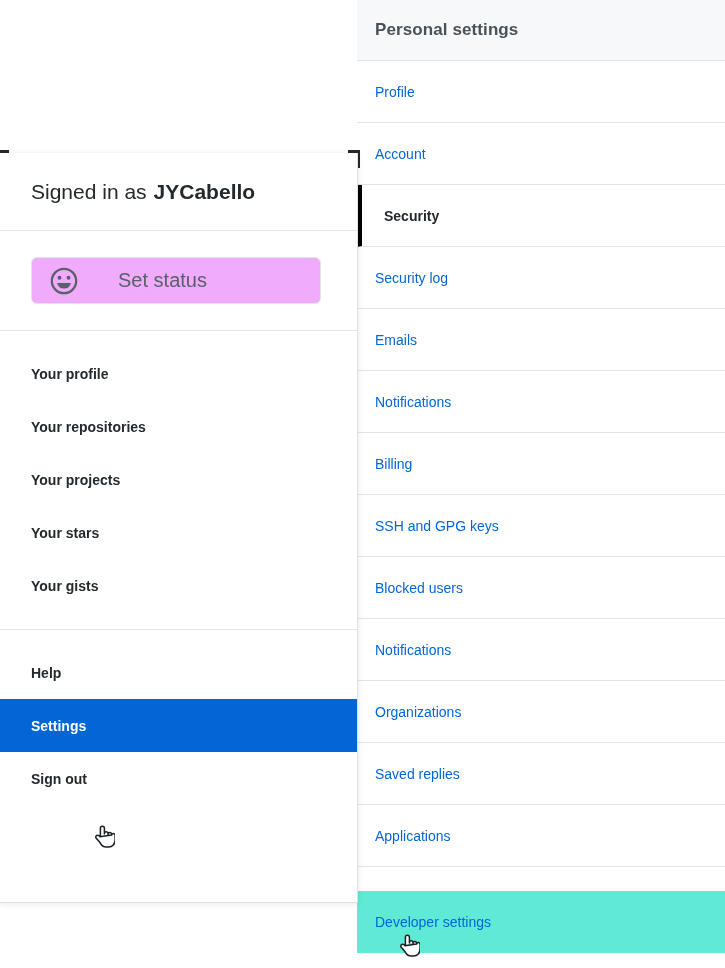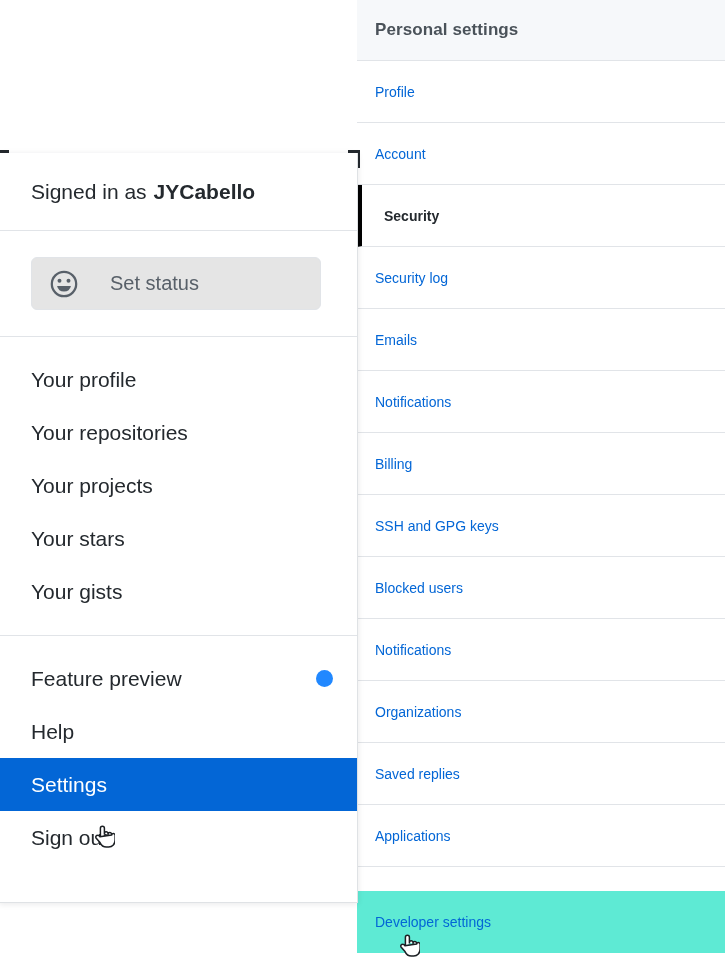--- a/index.html
+++ b/index.html
@@ -118,28 +118,29 @@
     font-weight: bold;
     margin-left: 7px;
   }
 
   .dd-status-wrap {
     padding: 26px 36px 26px 32px;
     border-bottom: 1px solid #e1e4e8;
     box-sizing: border-box;
   }
   .dd-status-btn {
-    height: 53px;
+    height: 47px;
     border: 1px solid #e1e4e8;
     border-radius: 6px;
     display: flex;
     align-items: center;
-    background: #e5e5e5;
+    background: #f0abfc;
     cursor: pointer;
     box-sizing: border-box;
+    gap: 8px;
   }
   .smiley {
     width: 30px;
     height: 30px;
     margin-left: 17px;
     flex: none;
   }
   .dd-status-label {
     font-size: 20px;
     color: #586069;
@@ -153,24 +154,25 @@
   .dd-group.last {
     border-bottom: none;
     padding-bottom: 0;
   }
   .dd-item {
     height: 53px;
     display: flex;
     align-items: center;
     padding: 0 24px 0 32px;
     box-sizing: border-box;
-    font-size: 21px;
+    font-size: 14px;
     color: #24292e;
     cursor: pointer;
     justify-content: space-between;
+    font-weight: bold;
   }
   .dd-item.active {
     background: #0366d6;
     color: #ffffff;
     text-align: right;
   }
   .blue-dot {
     width: 17px;
     height: 17px;
     border-radius: 50%;
@@ -238,24 +240,20 @@
 
   <div class="dd-group">
     <div class="dd-item">Your profile</div>
     <div class="dd-item">Your repositories</div>
     <div class="dd-item">Your projects</div>
     <div class="dd-item">Your stars</div>
     <div class="dd-item">Your gists</div>
   </div>
 
   <div class="dd-group last">
-    <div class="dd-item">
-      <span>Feature preview</span>
-      <span class="blue-dot"></span>
-    </div>
     <div class="dd-item">Help</div>
     <div class="dd-item active">Settings</div>
     <div class="dd-item">Sign out</div>
   </div>
 </div>
 
 <svg class="cursor" id="cursor-settings" viewBox="0 0 22 28">
   <path d="M7.4 14.2V5.2a2 2 0 0 1 4 0v6.4m0-1.1a1.8 1.8 0 0 1 3.6 0v1.3m0-.6a1.8 1.8 0 0 1 3.6 0v1.4m0-.6a1.8 1.8 0 0 1 3.5 0v5.1c0 3.9-2.6 6.9-6.4 6.9h-2.4c-3.6 0-5-1.6-6.3-4.4L3 14.9c-.6-1.3.2-2.5 1.5-2.6 1-.1 2 .6 2.5 1.5z" fill="#ffffff" stroke="#1b1f23" stroke-width="1.5" stroke-linejoin="round"></path>
 </svg>
 

